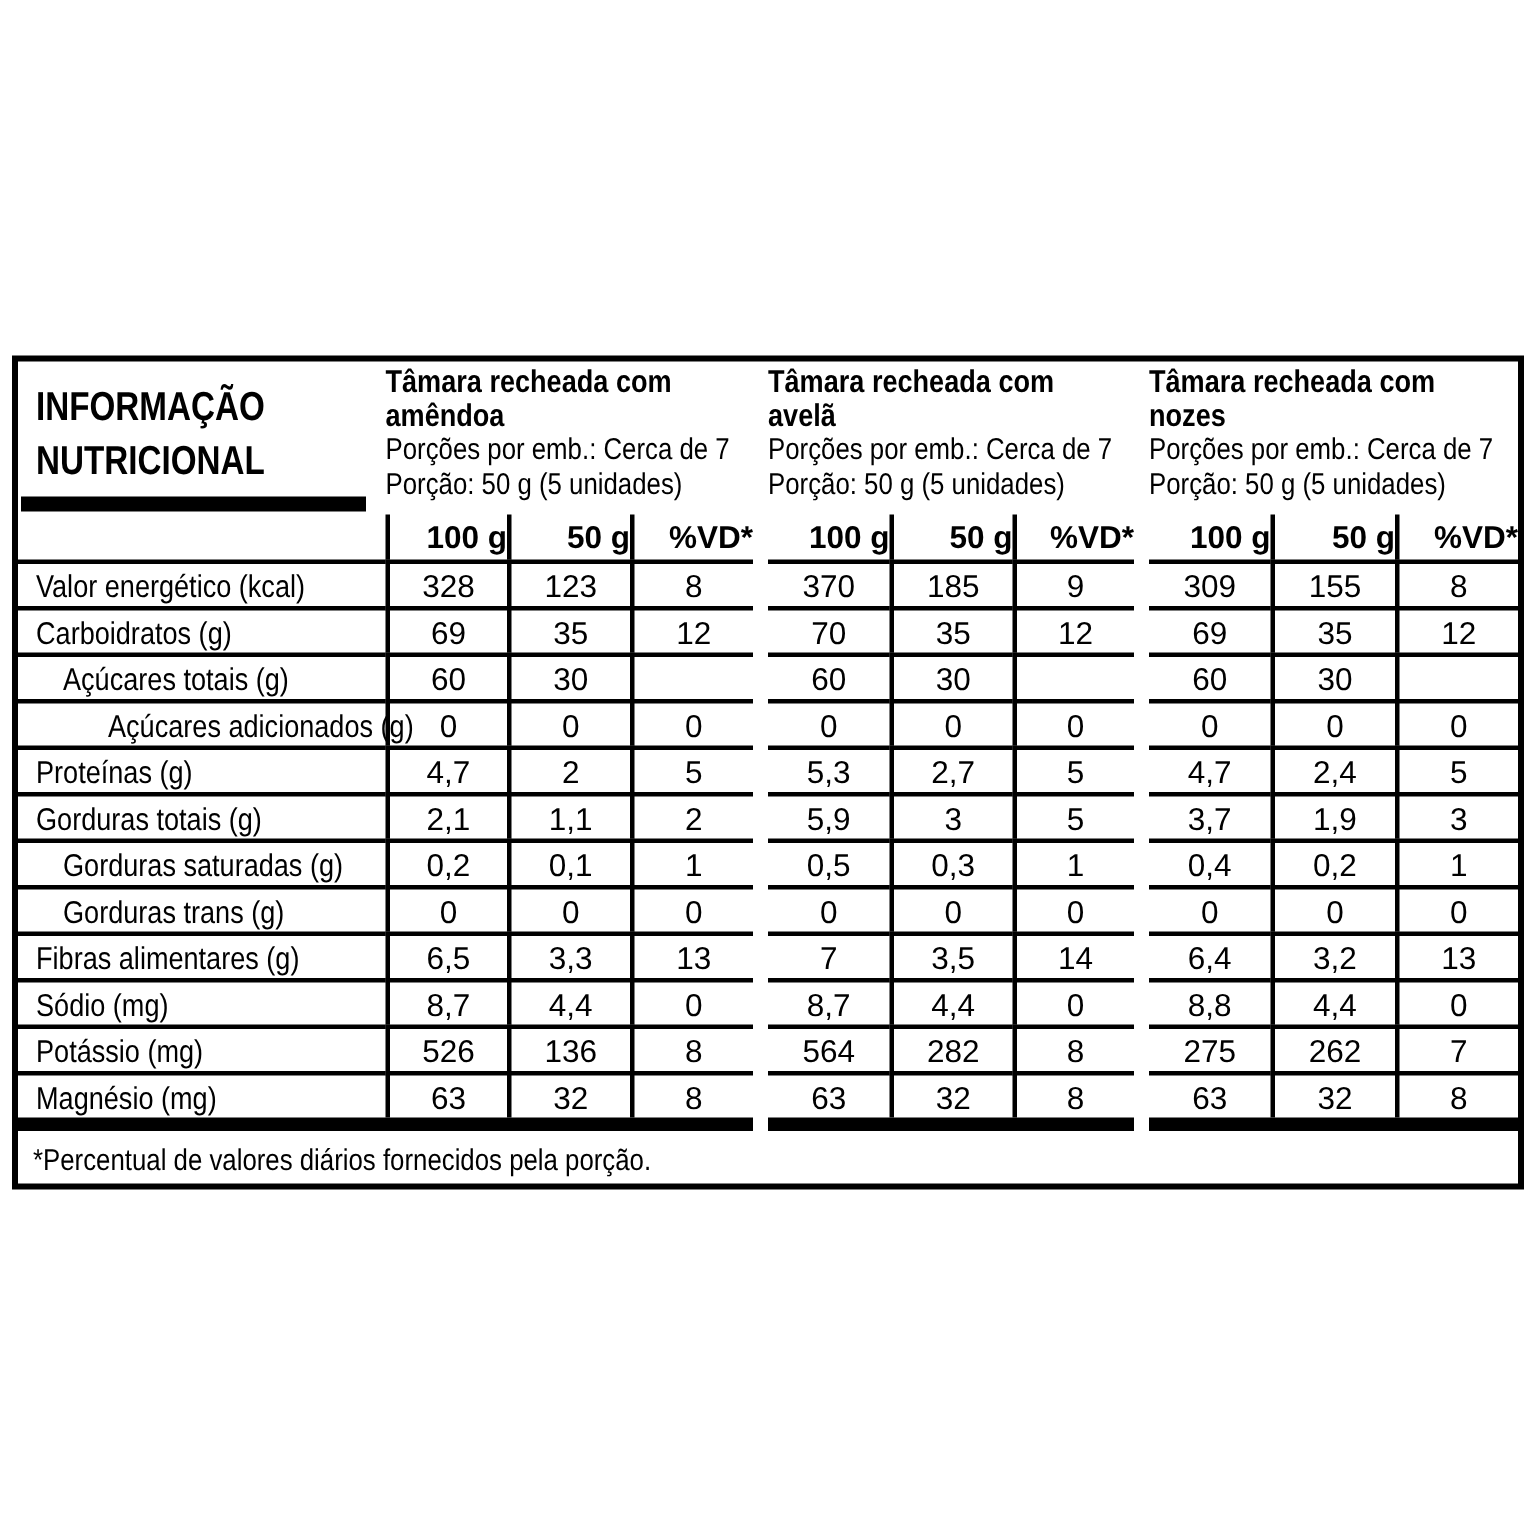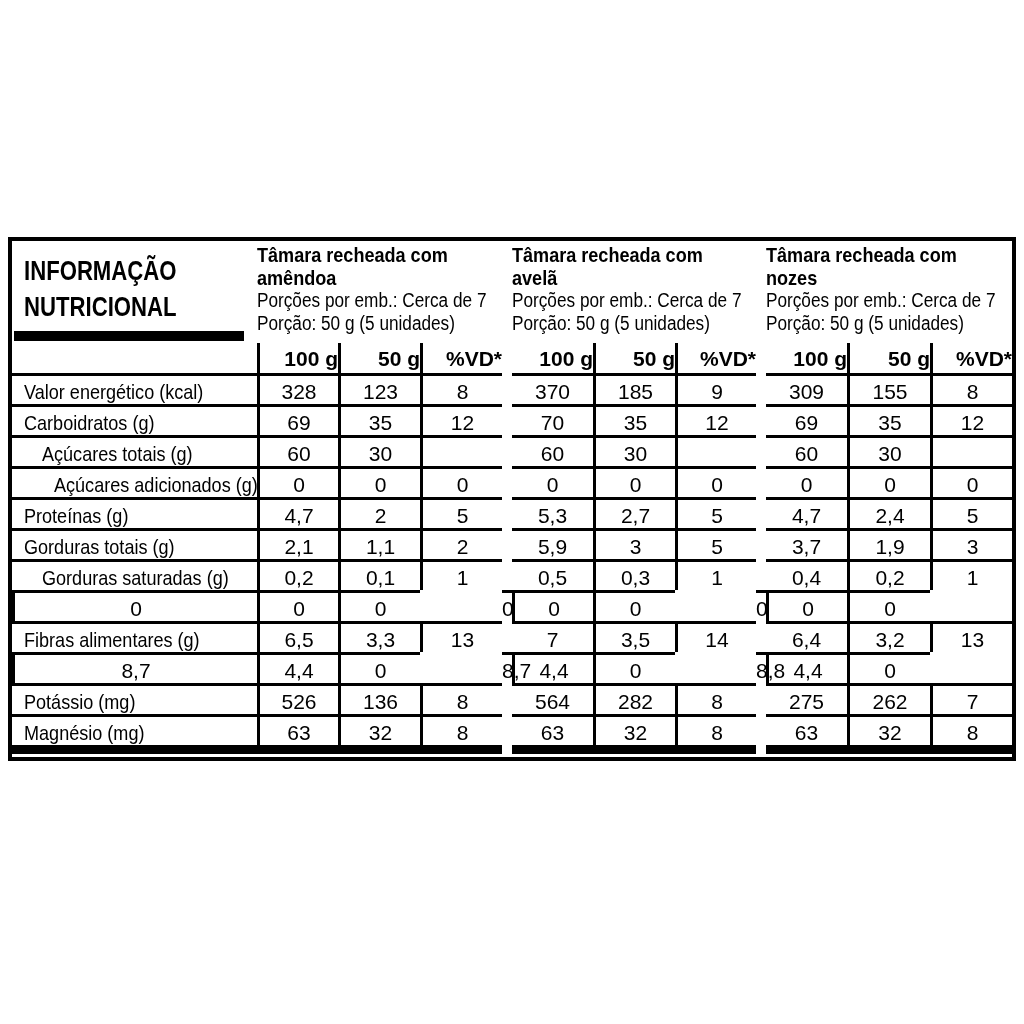--- a/index.html
+++ b/index.html
@@ -31,21 +31,21 @@
 
   
   .colhead-row { height:30px; }
   .chead { font-weight:bold; font-size:21px; text-align:right; padding-top:4px; }
 
   
   .data-row { height:31px; }
   .num { font-size:21px; text-align:center; padding-top:4px; }
   .label-cell { font-size:21px; padding-top:4px; padding-left:12px; white-space:nowrap; overflow:visible; }
   .ind1 { padding-left:30px; }
-  .ind2 { padding-left:42px; }
+  .ind2 { padding-left:60px; }
 
   
   .bar-row { height:12px; }
   .bar { background:#000; height:9px; }
   .bar1 { grid-column:1/5; }
   .bar2 { grid-column:6/9; }
   .bar3 { grid-column:10/13; }
   .foot-row { height:32px; }
   .foot { grid-column:1/13; font-size:20px; padding:6px 0 0 10px; }
 </style>
@@ -189,20 +189,21 @@
           <div class="cell"></div>
           <div class="cell hline num">0,5</div>
           <div class="cell hline num vline">0,3</div>
           <div class="cell hline num vline">1</div>
           <div class="cell"></div>
           <div class="cell hline num">0,4</div>
           <div class="cell hline num vline">0,2</div>
           <div class="cell hline num vline">1</div>
         </div>
         <div class="cols data-row">
+          <div class="cell hline label-cell ind1"><span class="cx">Gorduras trans (g)</span></div>
           <div class="cell hline num vline">0</div>
           <div class="cell hline num vline">0</div>
           <div class="cell hline num vline">0</div>
           <div class="cell"></div>
           <div class="cell hline num">0</div>
           <div class="cell hline num vline">0</div>
           <div class="cell hline num vline">0</div>
           <div class="cell"></div>
           <div class="cell hline num">0</div>
           <div class="cell hline num vline">0</div>
@@ -216,20 +217,21 @@
           <div class="cell"></div>
           <div class="cell hline num">7</div>
           <div class="cell hline num vline">3,5</div>
           <div class="cell hline num vline">14</div>
           <div class="cell"></div>
           <div class="cell hline num">6,4</div>
           <div class="cell hline num vline">3,2</div>
           <div class="cell hline num vline">13</div>
         </div>
         <div class="cols data-row">
+          <div class="cell hline label-cell"><span class="cx">Sódio (mg)</span></div>
           <div class="cell hline num vline">8,7</div>
           <div class="cell hline num vline">4,4</div>
           <div class="cell hline num vline">0</div>
           <div class="cell"></div>
           <div class="cell hline num">8,7</div>
           <div class="cell hline num vline">4,4</div>
           <div class="cell hline num vline">0</div>
           <div class="cell"></div>
           <div class="cell hline num">8,8</div>
           <div class="cell hline num vline">4,4</div>
@@ -264,15 +266,20 @@
           <div class="cell hline num vline">8</div>
         </div>
       </div>
 
     <div class="cols bar-row">
       <div class="bar bar1"></div>
       <div class="bar bar2"></div>
       <div class="bar bar3"></div>
     </div>
 
+    <div class="cols foot-row">
+      <div class="foot">
+        <span class="cx">*Percentual de valores diários fornecidos pela porção.</span>
+      </div>
+    </div>
 
   </div>
 </div>
 
 </body></html>

